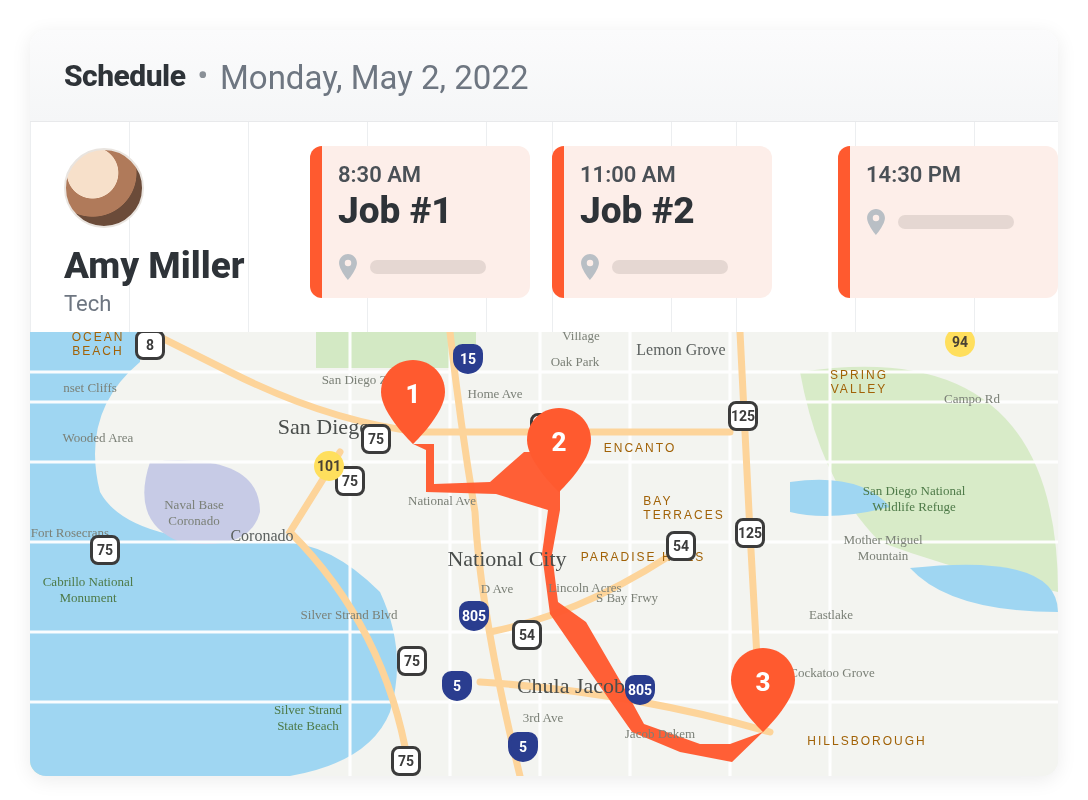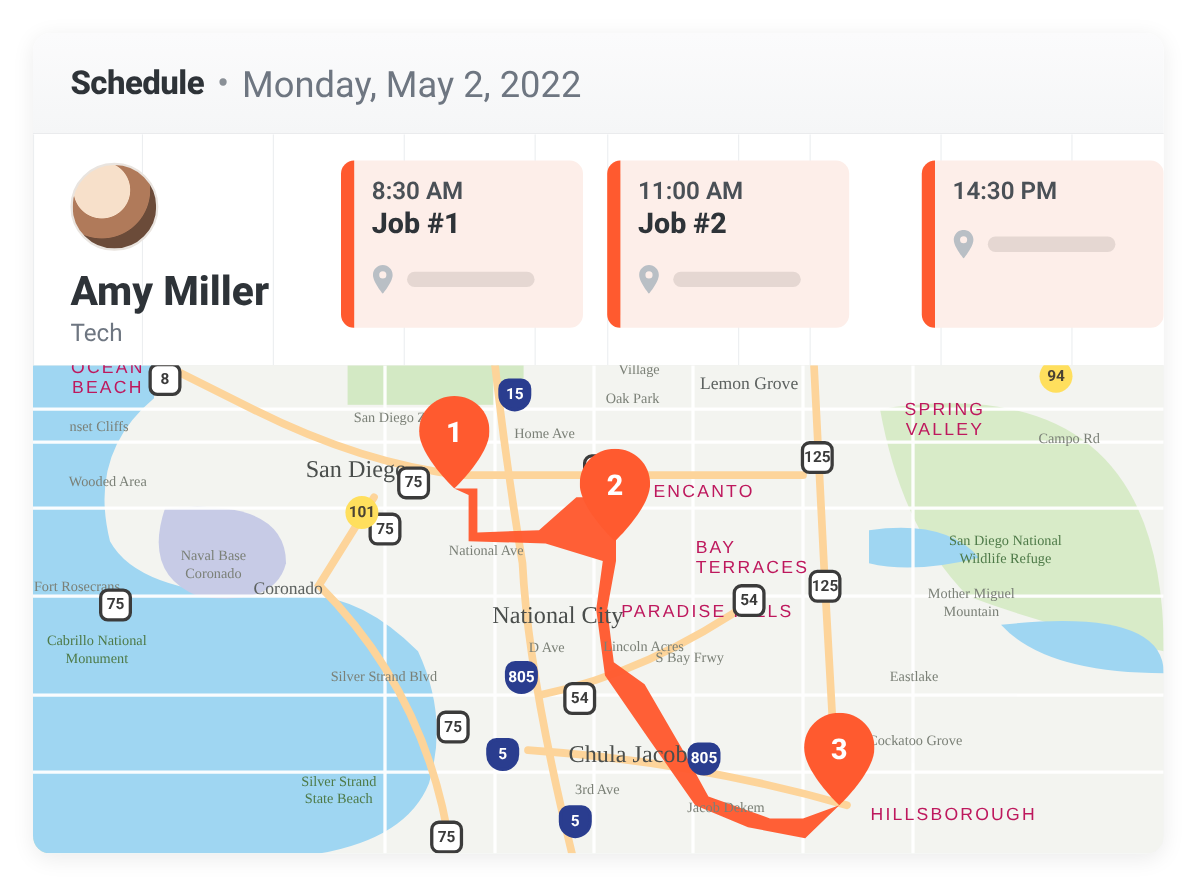--- a/index.html
+++ b/index.html
@@ -35,21 +35,21 @@
     width: 236px;
     height: 152px;
     border-radius: 12px;
     background: #fdeee9;
     padding: 16px 18px 14px 28px;
     cursor: pointer;
   }
   .job-card.big-gap { margin-left: 44px; }
   .job-card .stripe { position:absolute; left:0; top:0; bottom:0; width:12px; border-radius:12px 0 0 12px; background:#ff5a2f; }
   .job-time { font-size:22px; font-weight:600; color:#4a5056; }
-  .job-title { font-size:26px; font-weight:800; color:#2e3338; margin-top:2px; }
+  .job-title { font-size:37px; font-weight:800; color:#2e3338; margin-top:2px; }
   .job-loc { display:flex; align-items:center; gap:12px; margin-top:22px; }
   .job-loc .pin { width:20px; height:26px; color:#b9bfc5; }
   .job-loc .bar { flex:0 0 116px; height:14px; border-radius:8px; background:#e5d7d2; }
   
   .cols { position:absolute; inset:0; pointer-events:none; }
   .cols div { position:absolute; top:0; bottom:0; width:0; border-left:1px solid #eceef0; }
   
   .map-wrap { position: relative; height: 444px; background: #eef0ee; overflow:hidden; }
   .map { position:absolute; inset:0; }
   .pin-marker { position:absolute; transform: translate(-50%,-100%); cursor:pointer; }
@@ -70,21 +70,21 @@
   }
   .route-badge.yellow {
     border-radius:50%;
     background:#ffdf5d;
     border:none;
     color:#4a4234;
   }
   .citylabel { position:absolute; transform:translate(-50%,-50%); font-family: Georgia, 'Times New Roman', serif; color:#5d6260; font-size:16px; white-space:nowrap; }
   .citylabel.big { font-size:22px; font-weight:500; color:#4a4e4c; }
   .citylabel.green { color:#4e7a48; font-size:13px; text-align:center; line-height:1.2; }
-  .citylabel.caps  { font-family: Arial, sans-serif; letter-spacing:2px; font-size:16px; color:#be185d; }
+  .citylabel.caps  { font-family: Arial, sans-serif; letter-spacing:2px; font-size:12px; color:#a16207; }
   .citylabel.small { font-size:13px; color:#7b8077; }
 </style>
 </head>
 <body>
 
 <div class="card">
 
   <div class="header">
     <span class="title">Schedule</span>
     <span class="sep">•</span>

